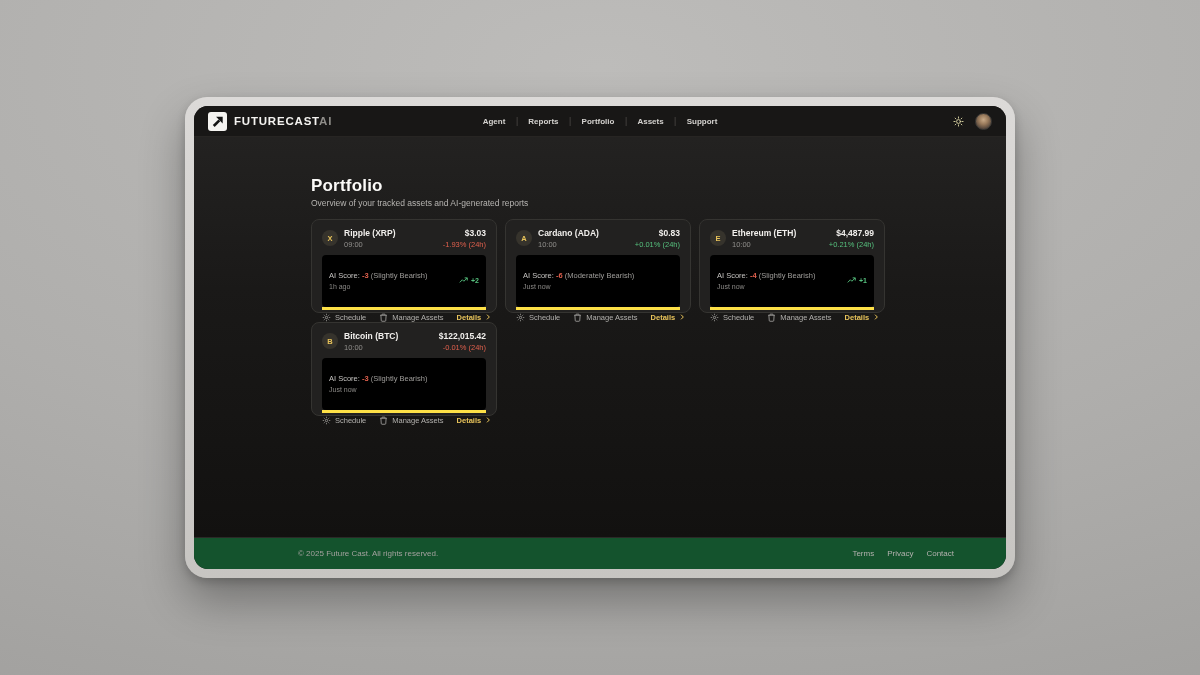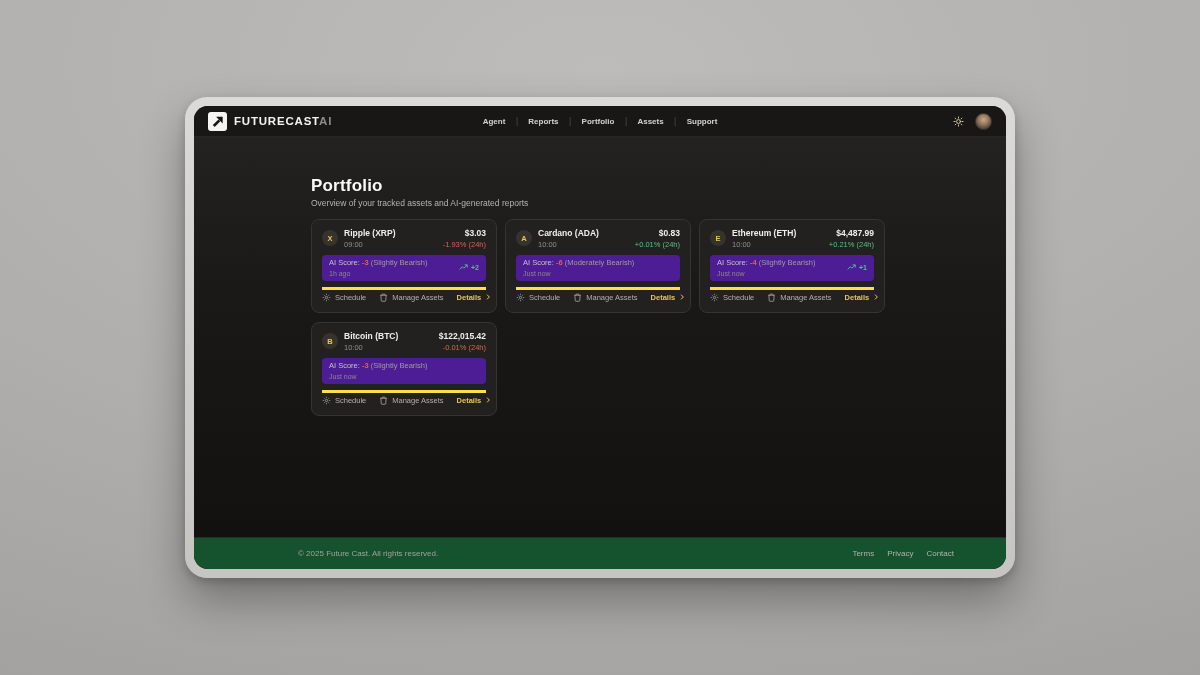--- a/index.html
+++ b/index.html
@@ -53,21 +53,21 @@
   .asset-avatar{flex:0 0 16px;width:16px;height:16px;border-radius:50%;background:#36332c;
     color:#e8c35a;font-size:7.5px;font-weight:bold;display:flex;align-items:center;justify-content:center;
     margin-right:6px;margin-top:1px;}
   .asset-name{font-size:8.5px;font-weight:bold;color:#f1efec;line-height:9px;}
   .asset-time{font-size:7.5px;color:#918f8c;margin-top:2px;}
   .price-block{margin-left:auto;text-align:right;}
   .price{font-size:8.5px;font-weight:bold;color:#f1efec;line-height:9px;}
   .change{font-size:7.5px;margin-top:2px;}
   .change.down,.neg{color:#e0604d;}
   .change.up,.pos{color:#56c17e;}
-  .score-box{margin-top:6px;background:#4c1d95;border-radius:4px;padding:4px 7px;
+  .score-box{margin-top:6px;background:#000000;border-radius:4px;padding:17px 7px;
     display:flex;align-items:center;}
   .score-line1{font-size:7.5px;color:#c5c3c0;line-height:8.5px;white-space:nowrap;}
   .score-val{color:#e0604d;font-weight:bold;}
   .score-desc{color:#9f9d9a;}
   .updated{font-size:7px;color:#8b8986;margin-top:2px;}
   .trend-badge{margin-left:auto;display:flex;align-items:center;gap:3px;color:#56c17e;
     font-size:7px;font-weight:600;}
   .trend-badge svg{width:9px;height:9px;}
   .card-foot{margin-top:auto;border-top:3px solid #fde047;padding-top:3px;
     display:flex;align-items:center;gap:13px;}

